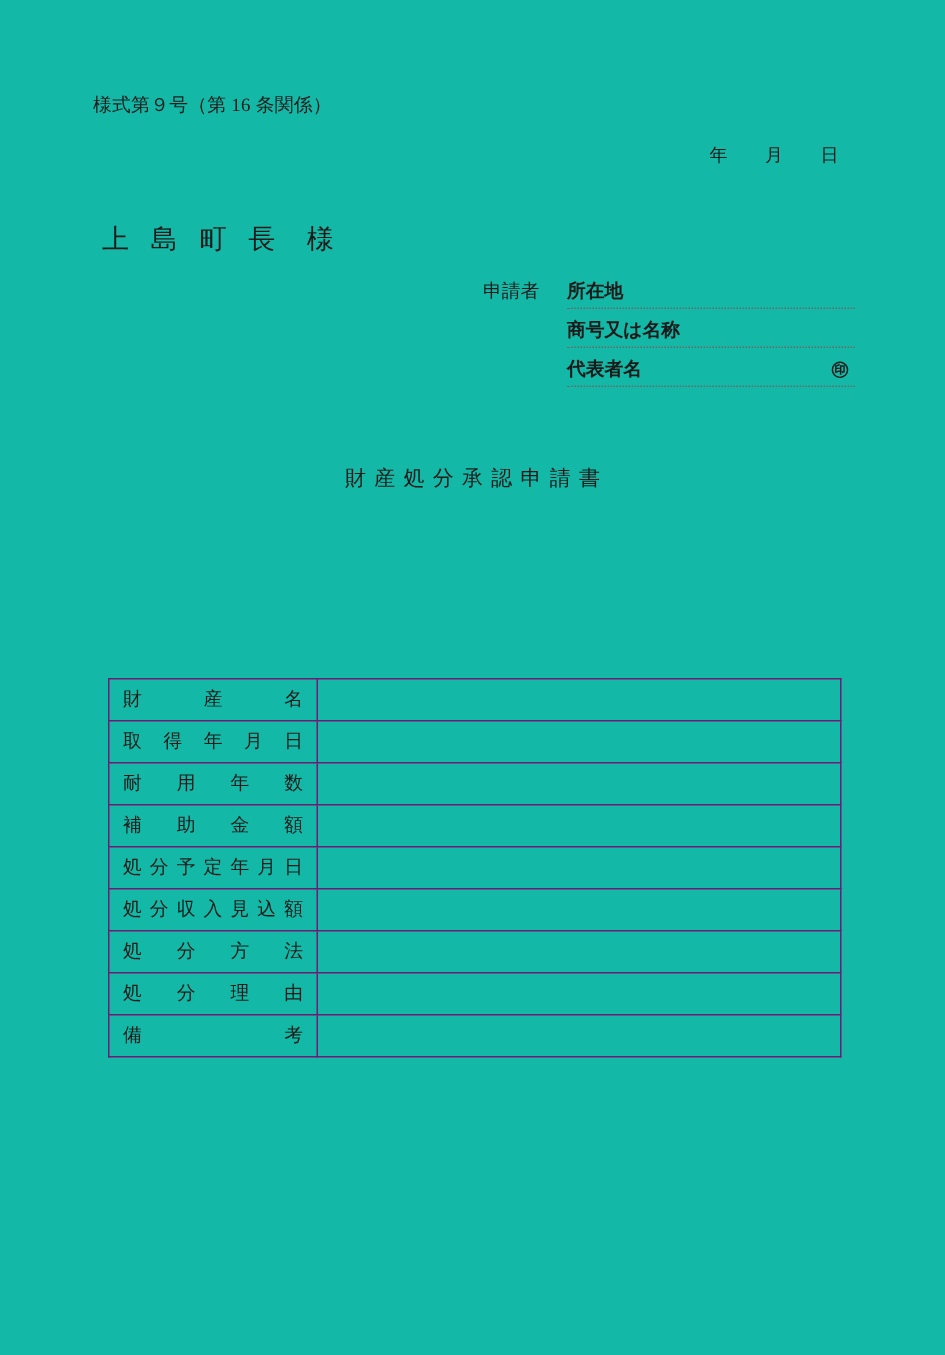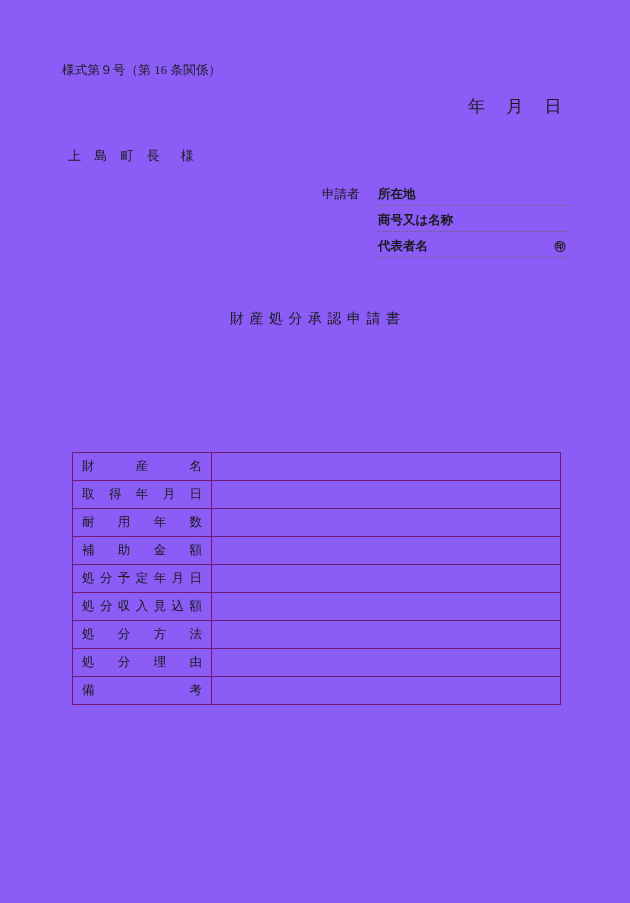--- a/index.html
+++ b/index.html
@@ -9,55 +9,55 @@
     background: #ffffff;
   }
   body {
     font-family: "Liberation Serif", "DejaVu Serif", serif;
     color: #1a1a1a;
   }
   .page {
     position: relative;
     width: 630px;
     height: 903px;
-    background: #8b5cf6;
+    background: #14b8a6;
     overflow: hidden;
     box-sizing: border-box;
   }
 
   
   .form-no {
     position: absolute;
     left: 62px;
     top: 62px;
     font-size: 12.5px;
     letter-spacing: 0.2px;
     white-space: nowrap;
   }
 
   
   .date-line {
     position: absolute;
     right: 60px;
     top: 95px;
-    font-size: 17px;
+    font-size: 12px;
     white-space: nowrap;
   }
   .date-line .dseg {
     display: inline-block;
     min-width: 34px;
     text-align: center;
   }
 
   
   .addressee {
     position: absolute;
     left: 68px;
     top: 147px;
-    font-size: 13px;
+    font-size: 18px;
     white-space: nowrap;
   }
   .addressee .sp {
     letter-spacing: 5px;
   }
   .addressee .sama {
     margin-left: 16px;
   }
 
   

